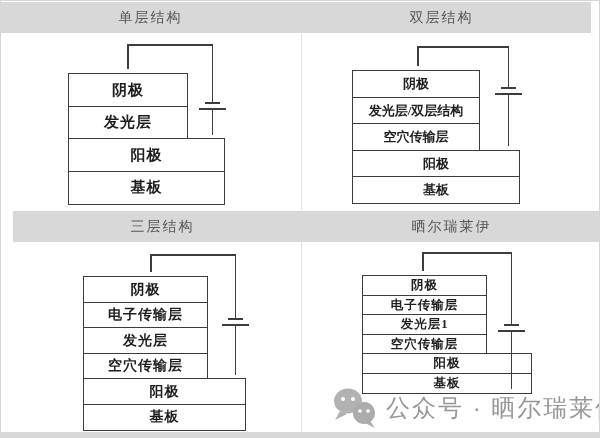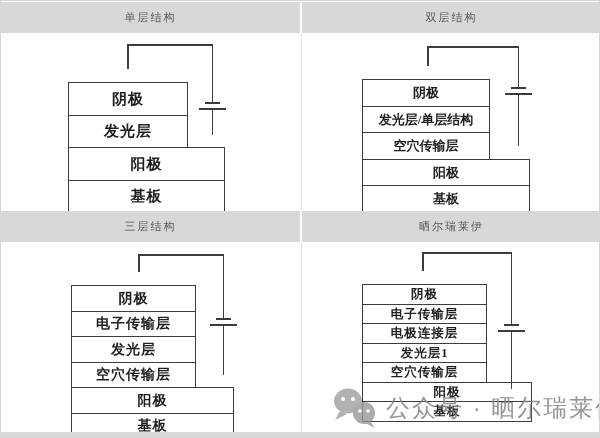--- a/index.html
+++ b/index.html
@@ -4,43 +4,43 @@
 <style>
   html,body{margin:0;padding:0;background:#ffffff;}
   #page{
     position:relative;width:600px;height:438px;background:#fff;
     font-family:"Liberation Sans",sans-serif;overflow:hidden;
     border:1px solid #d6d6d6;box-sizing:border-box;
   }
   
   .cell{position:absolute;}
   #q1{left:0;top:0;width:299px;height:209px;}
-  #q2{left:301px;top:0;width:299px;height:217px;}
-  #q3{left:0;top:209px;width:299px;height:224px;}
+  #q2{left:291px;top:0;width:299px;height:217px;}
+  #q3{left:12px;top:209px;width:299px;height:224px;}
   #q4{left:301px;top:209px;width:299px;height:224px;}
   .cell-header{
     margin-top:1px;height:31px;background:#d8d8d8;color:#565656;
     display:flex;align-items:center;justify-content:center;
-    font-size:11px;letter-spacing:2px;
+    font-size:14px;letter-spacing:2px;
   }
   .diagram{position:absolute;left:0;right:0;top:32px;bottom:0;}
   
   .v-line{position:absolute;left:300px;width:1px;background:#e3e3e3;}
   #vline1{top:33px;height:176px;}
   #vline2{top:241px;height:192px;}
   .bottom-strip{position:absolute;left:0;right:0;bottom:0;height:5px;background:#d8d8d8;}
 
   
   .stack{position:absolute;}
   .layer{
     box-sizing:border-box;border:1.5px solid #3c3c3c;margin-top:-1.5px;background:#fff;
     display:flex;align-items:center;justify-content:center;
     font-family:"Liberation Serif",serif;font-weight:700;color:#1e1e1e;letter-spacing:1px;
   }
-  .layer:first-child{margin-top:13px;}
+  .layer:first-child{margin-top:4px;}
   #q1 .stack{left:67px;top:36px;}
   #q1 .layer{height:34px;font-size:15px;}
   #q1 .narrow{width:120px;} #q1 .wide{width:157px;}
   #q2 .stack{left:60px;top:33px;}
   #q2 .layer{height:28px;font-size:13px;letter-spacing:0;}
   #q2 .narrow{width:128px;} #q2 .wide{width:168px;}
   #q3 .stack{left:70px;top:30px;}
   #q3 .layer{height:27px;font-size:14px;}
   #q3 .narrow{width:125px;} #q3 .wide{width:163px;}
   #q4 .stack{left:60px;top:29px;}
@@ -109,21 +109,21 @@
       <div class="wire plate-l"></div>
       <div class="wire wire-d2"></div>
     </div>
   </div>
 
   <div class="cell" id="q2">
     <div class="cell-header">双层结构</div>
     <div class="diagram">
       <div class="stack">
           <div class="layer narrow">阴极</div>
-          <div class="layer narrow">发光层/单层结构</div>
+          <div class="layer narrow">发光层/双层结构</div>
           <div class="layer narrow">空穴传输层</div>
           <div class="layer wide">阳极</div>
           <div class="layer wide">基板</div>
         </div>
       <div class="wire wire-up"></div>
       <div class="wire wire-top"></div>
       <div class="wire wire-d1"></div>
       <div class="wire plate-s"></div>
       <div class="wire plate-l"></div>
       <div class="wire wire-d2"></div>
@@ -149,21 +149,20 @@
       <div class="wire wire-d2"></div>
     </div>
   </div>
 
   <div class="cell" id="q4">
     <div class="cell-header">晒尔瑞莱伊</div>
     <div class="diagram">
       <div class="stack">
           <div class="layer narrow">阴极</div>
           <div class="layer narrow">电子传输层</div>
-          <div class="layer narrow">电极连接层</div>
           <div class="layer narrow">发光层1</div>
           <div class="layer narrow">空穴传输层</div>
           <div class="layer wide">阳极</div>
           <div class="layer wide">基板</div>
         </div>
       <div class="wire wire-up"></div>
       <div class="wire wire-top"></div>
       <div class="wire wire-d1"></div>
       <div class="wire plate-s"></div>
       <div class="wire plate-l"></div>

